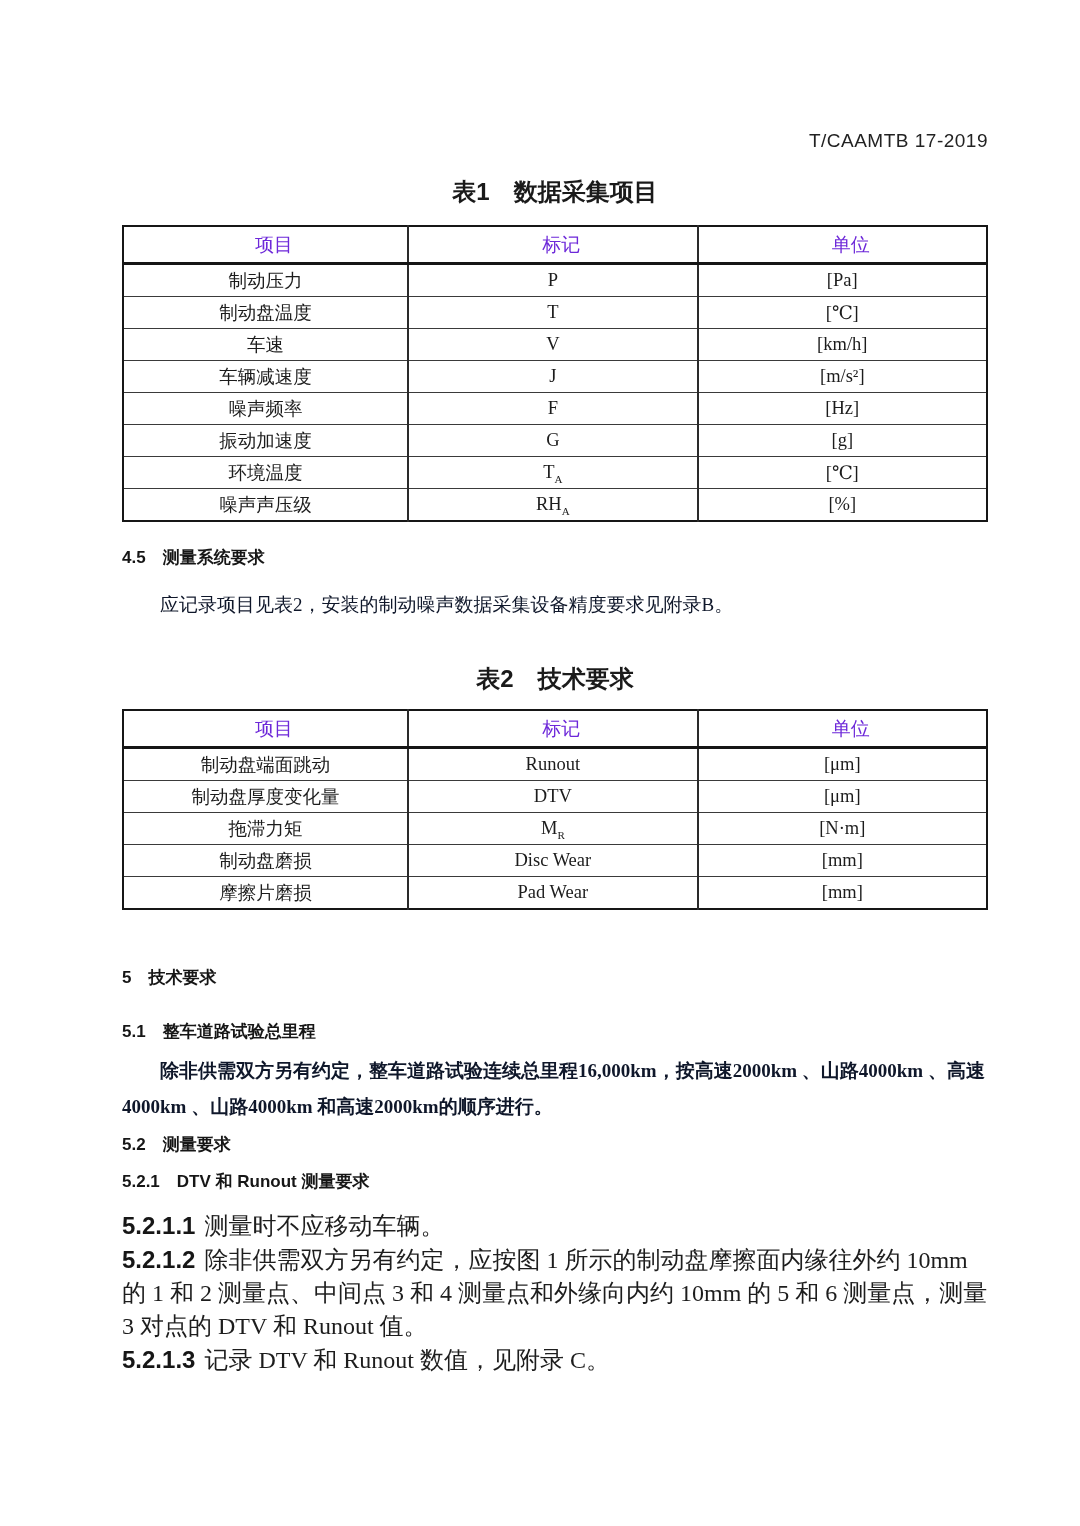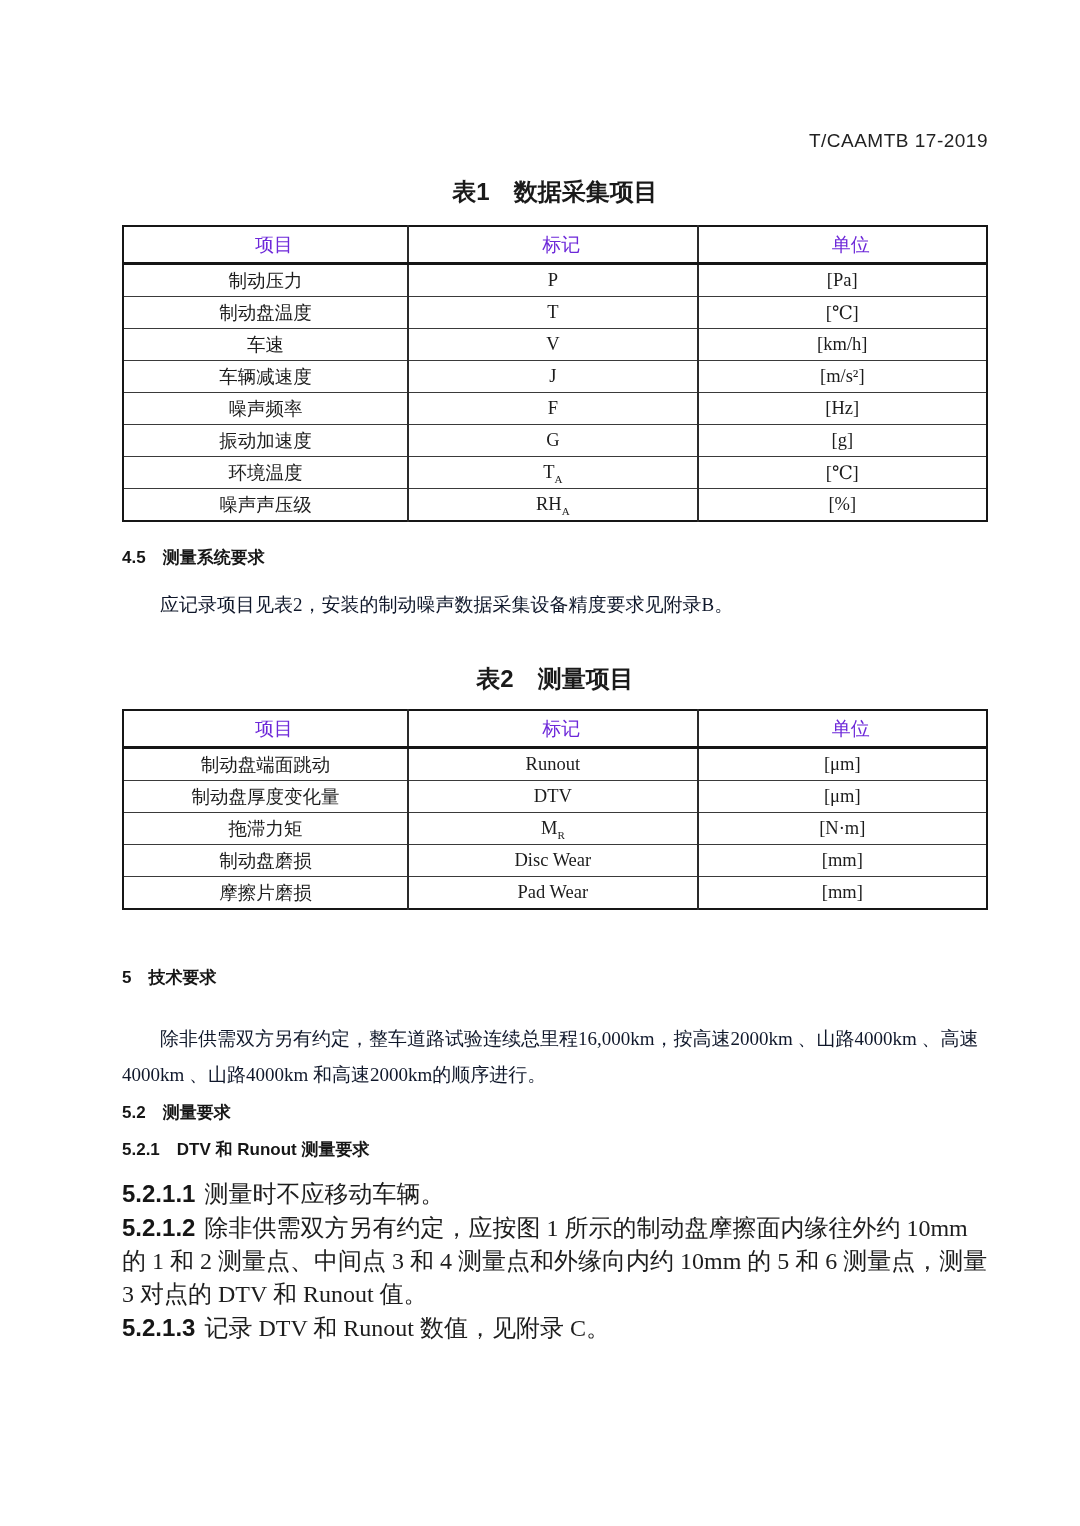--- a/index.html
+++ b/index.html
@@ -50,21 +50,21 @@
   }
   .h45{margin-top:24px;}
   .h5{margin-top:56px;}
   .h51{margin-top:31px;}
   .h52{margin-top:8px;}
   .h521{margin-top:14px;}
 
   .para{font-size:19px;line-height:36px;color:#0f172a;}
   .indent{text-indent:2em;}
   .p45{margin-top:18px;}
-  .p51{margin-top:32px;}
+  .p51{margin-top:10px;font-weight:bold;}
 
   .items{margin-top:16px;font-size:24px;line-height:33px;color:#1d1d1d;}
   .item-num{
     font-family:"Liberation Sans","DejaVu Sans",sans-serif;
     font-weight:600;margin-right:9px;color:#161616;
   }
 </style>
 </head>
 <body>
 
@@ -126,21 +126,21 @@
         <td class="c1">噪声声压级</td>
         <td class="c2"><span>RH</span><sub>A</sub></td>
         <td class="c3">[%]</td>
       </tr>
     </tbody>
       </table>
 
     <div class="h-sec h45 pre">4.5　测量系统要求</div>
     <div class="para p45 indent pre">应记录项目见表2，安装的制动噪声数据采集设备精度要求见附录B。</div>
 
-    <div class="tbl-title t2-title pre">表2　测量项目</div>
+    <div class="tbl-title t2-title pre">表2　技术要求</div>
 
     <table class="datatable t2">
       <colgroup>
           <col style="width:33%">
           <col style="width:33.5%">
           <col style="width:33.5%">
         </colgroup>
       <tbody>
           <tr>
         <th class="c1">项目</th>
@@ -169,20 +169,21 @@
       </tr>
       <tr>
         <td class="c1">摩擦片磨损</td>
         <td class="c2"><span>Pad Wear</span><sub></sub></td>
         <td class="c3">[mm]</td>
       </tr>
     </tbody>
       </table>
 
     <div class="h-sec h5 pre">5　技术要求</div>
+    <div class="h-sec h51 pre">5.1　整车道路试验总里程</div>
     <div class="para p51 indent pre">除非供需双方另有约定，整车道路试验连续总里程16,000km，按高速2000km 、山路4000km 、高速4000km 、山路4000km 和高速2000km的顺序进行。</div>
     <div class="h-sec h52 pre">5.2　测量要求</div>
     <div class="h-sec h521 pre">5.2.1　DTV 和 Runout 测量要求</div>
 
     <div class="items">
       <div class="item pre"><span class="item-num">5.2.1.1</span><span>测量时不应移动车辆。</span></div>
       <div class="item pre"><span class="item-num">5.2.1.2</span><span>除非供需双方另有约定，应按图 1 所示的制动盘摩擦面内缘往外约 10mm 的 1 和 2 测量点、中间点 3 和 4 测量点和外缘向内约 10mm 的 5 和 6 测量点，测量 3 对点的 DTV 和 Runout 值。</span></div>
       <div class="item pre"><span class="item-num">5.2.1.3</span><span>记录 DTV 和 Runout 数值，见附录 C。</span></div>
     </div>
 

